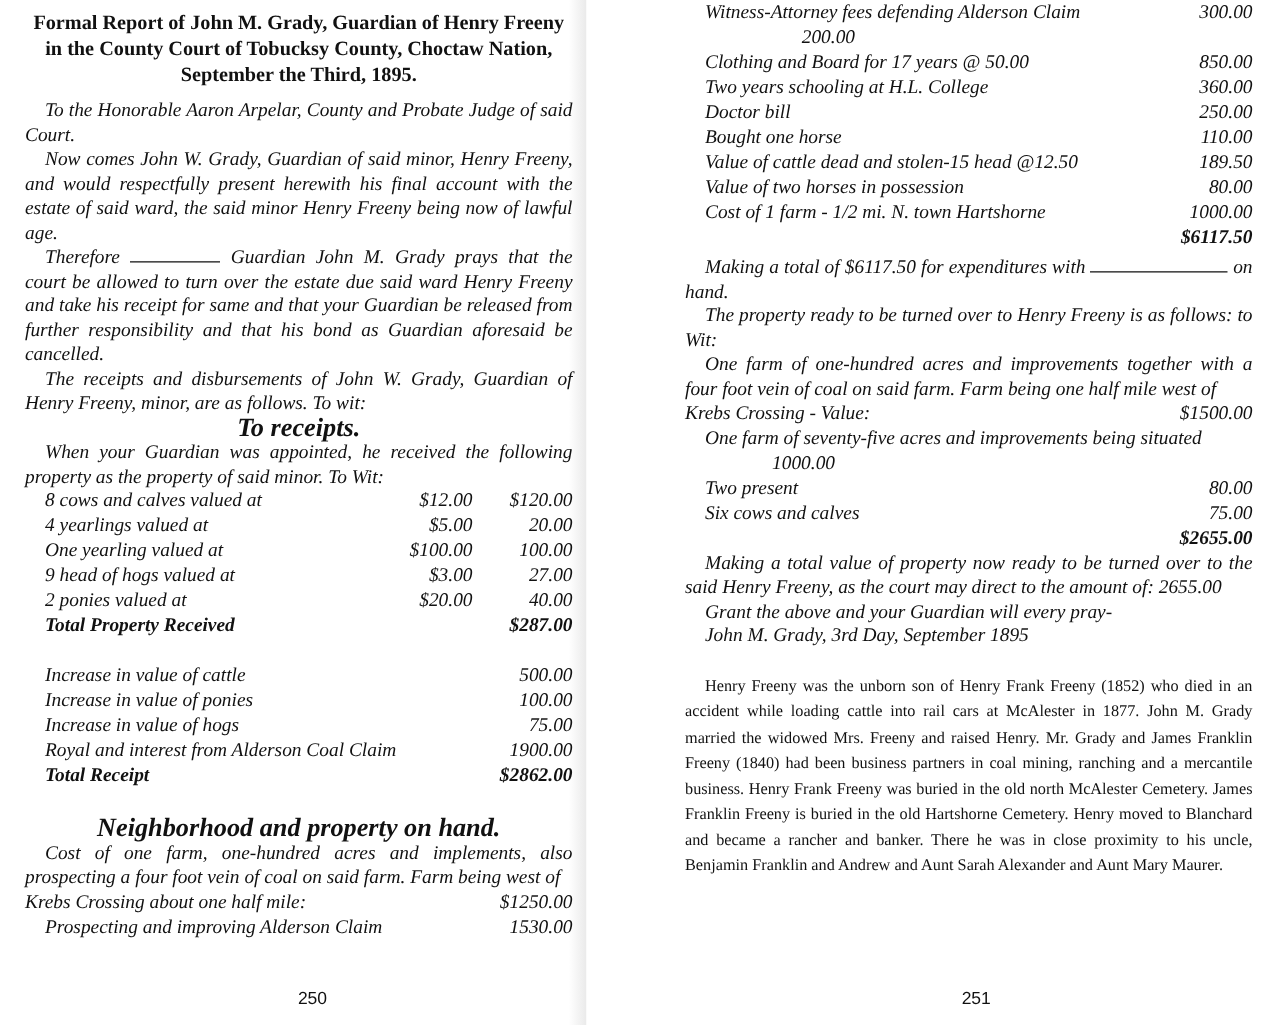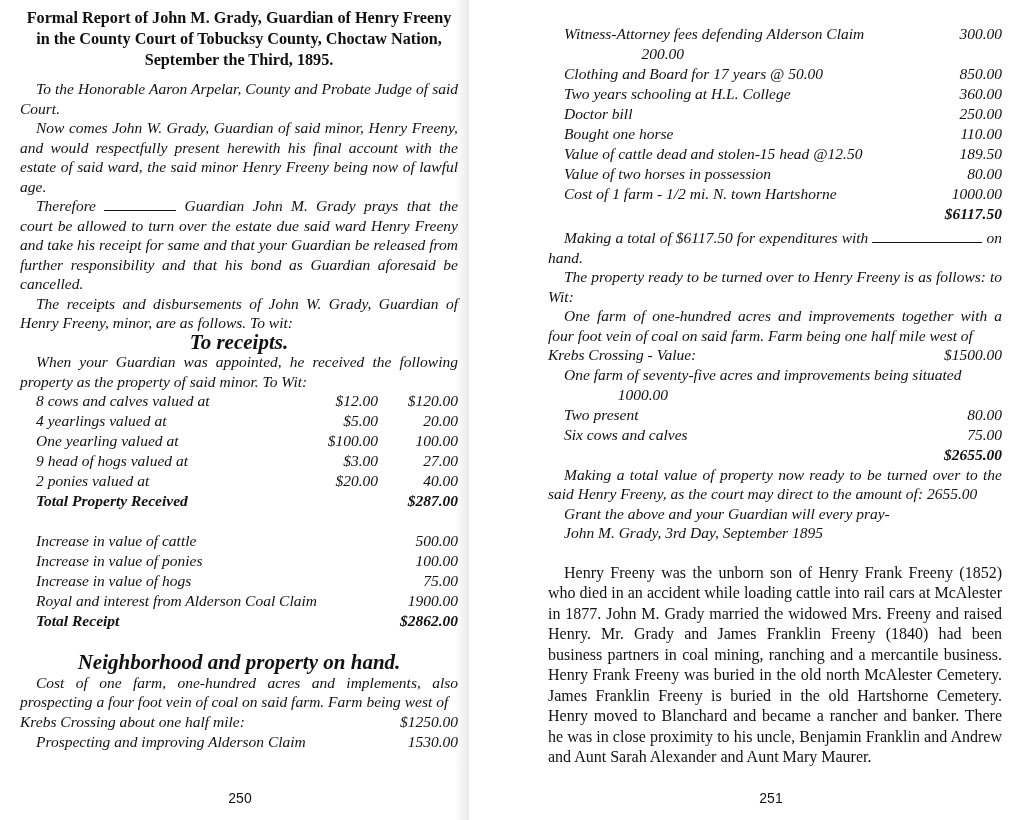--- a/index.html
+++ b/index.html
@@ -34,25 +34,25 @@
   .row .lbl { flex: 1; }
   .row .c1 { width: 90px; text-align: right; }
   .row .c2 { width: 80px; text-align: right; }
   .row .amt { width: 120px; text-align: right; }
   .row.bold { font-weight: bold; }
   .pad16 { padding-left: 16px; }
 
   .blank { display: inline-block; border-bottom: 1px solid #111; width: 72px; height: 13px; vertical-align: baseline; }
   .blank.long { width: 110px; }
 
-  .roman p { font-style: normal; font-size: 16px; line-height: 20.5px; text-align: justify; }
+  .roman p { font-style: normal; font-size: 13px; line-height: 20.5px; text-align: justify; }
 
   .pagenum {
     position: absolute; top: 790px; font-family: "Liberation Sans", "DejaVu Sans", sans-serif;
-    font-size: 14px; text-align: center;
+    font-size: 14px; text-align: center; margin-left: 10px;
   }
   .page.left .pagenum { left: 0; width: 480px; }
   .page.right .pagenum { left: 0; width: 470px; }
 </style>
 </head>
 <body>
 
 <div class="page left">
   <div class="gutter-left"></div>
   <div class="content">
@@ -140,21 +140,21 @@
     <div class="row pad16">
       <span class="lbl">Prospecting and improving Alderson Claim</span>
       <span class="amt">1530.00</span>
     </div>
   </div>
   <div class="pagenum">250</div>
 </div>
 
 <div class="page right">
 
-  <div class="content" style="top:24px">
+  <div class="content" style="top:0">
     <div>
       <div class="row pad16">
         <span class="lbl">Witness-Attorney fees defending Alderson Claim</span>
         <span class="amt">300.00</span>
       </div>
       <div class="row pad16">
         <span class="amt">200.00</span>
       </div>
       <div class="row pad16">
         <span class="lbl">Clothing and Board for 17 years @ 50.00</span>

